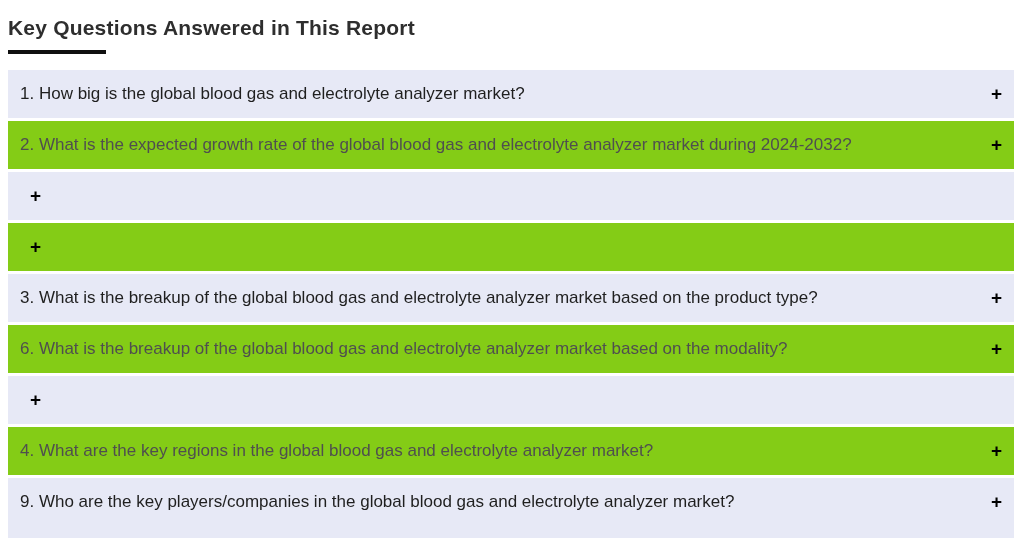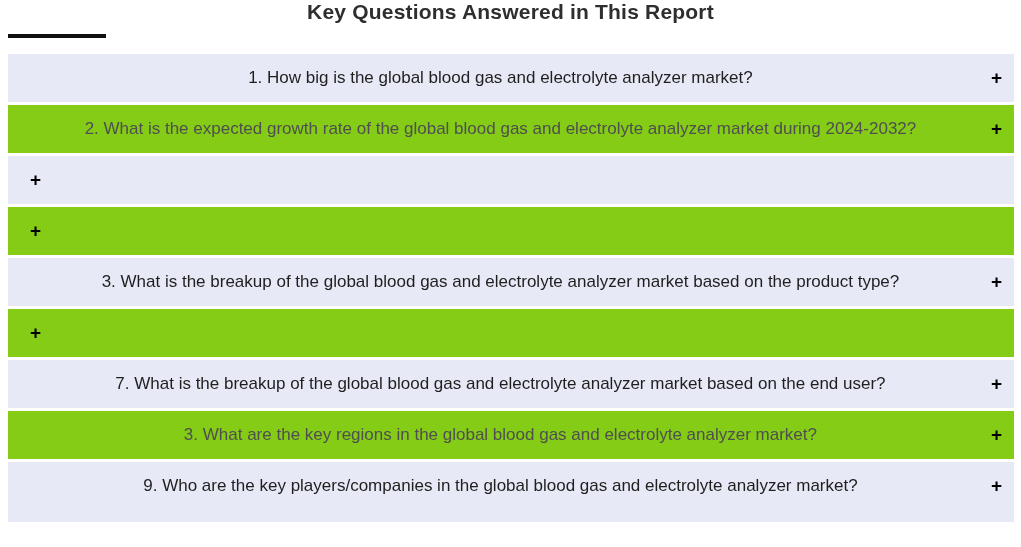--- a/index.html
+++ b/index.html
@@ -8,22 +8,21 @@
     background: #ffffff;
     font-family: "Liberation Sans", sans-serif;
   }
   body {
     width: 1021px;
     height: 547px;
     overflow: hidden;
     box-sizing: border-box;
   }
   .page {
-    padding: 0 0 0 0;
-    text-align: center;
+    padding: 16px 0 0 0;
   }
   .page-title {
     margin: 0 8px;
     font-size: 21px;
     line-height: 24px;
     font-weight: bold;
     color: #2e2e2e;
     letter-spacing: 0.2px;
   }
   .title-underline {
@@ -97,30 +96,30 @@
   <div class="faq-row even">
     <span class="faq-plus">+</span>
   </div>
 
   <div class="faq-row odd">
     <span class="faq-question">3. What is the breakup of the global blood gas and electrolyte analyzer market based on the product type?</span>
     <span class="faq-plus">+</span>
   </div>
 
   <div class="faq-row even">
+    <span class="faq-question">6. What is the breakup of the global blood gas and electrolyte analyzer market based on the modality?</span>
     <span class="faq-plus">+</span>
   </div>
 
   <div class="faq-row odd">
-    <span class="faq-question">7. What is the breakup of the global blood gas and electrolyte analyzer market based on the end user?</span>
     <span class="faq-plus">+</span>
   </div>
 
   <div class="faq-row even">
-    <span class="faq-question">3. What are the key regions in the global blood gas and electrolyte analyzer market?</span>
+    <span class="faq-question">4. What are the key regions in the global blood gas and electrolyte analyzer market?</span>
     <span class="faq-plus">+</span>
   </div>
 
   <div class="faq-row odd">
     <span class="faq-question">9. Who are the key players/companies in the global blood gas and electrolyte analyzer market?</span>
     <span class="faq-plus">+</span>
   </div>
 </div>
 </div>
 

